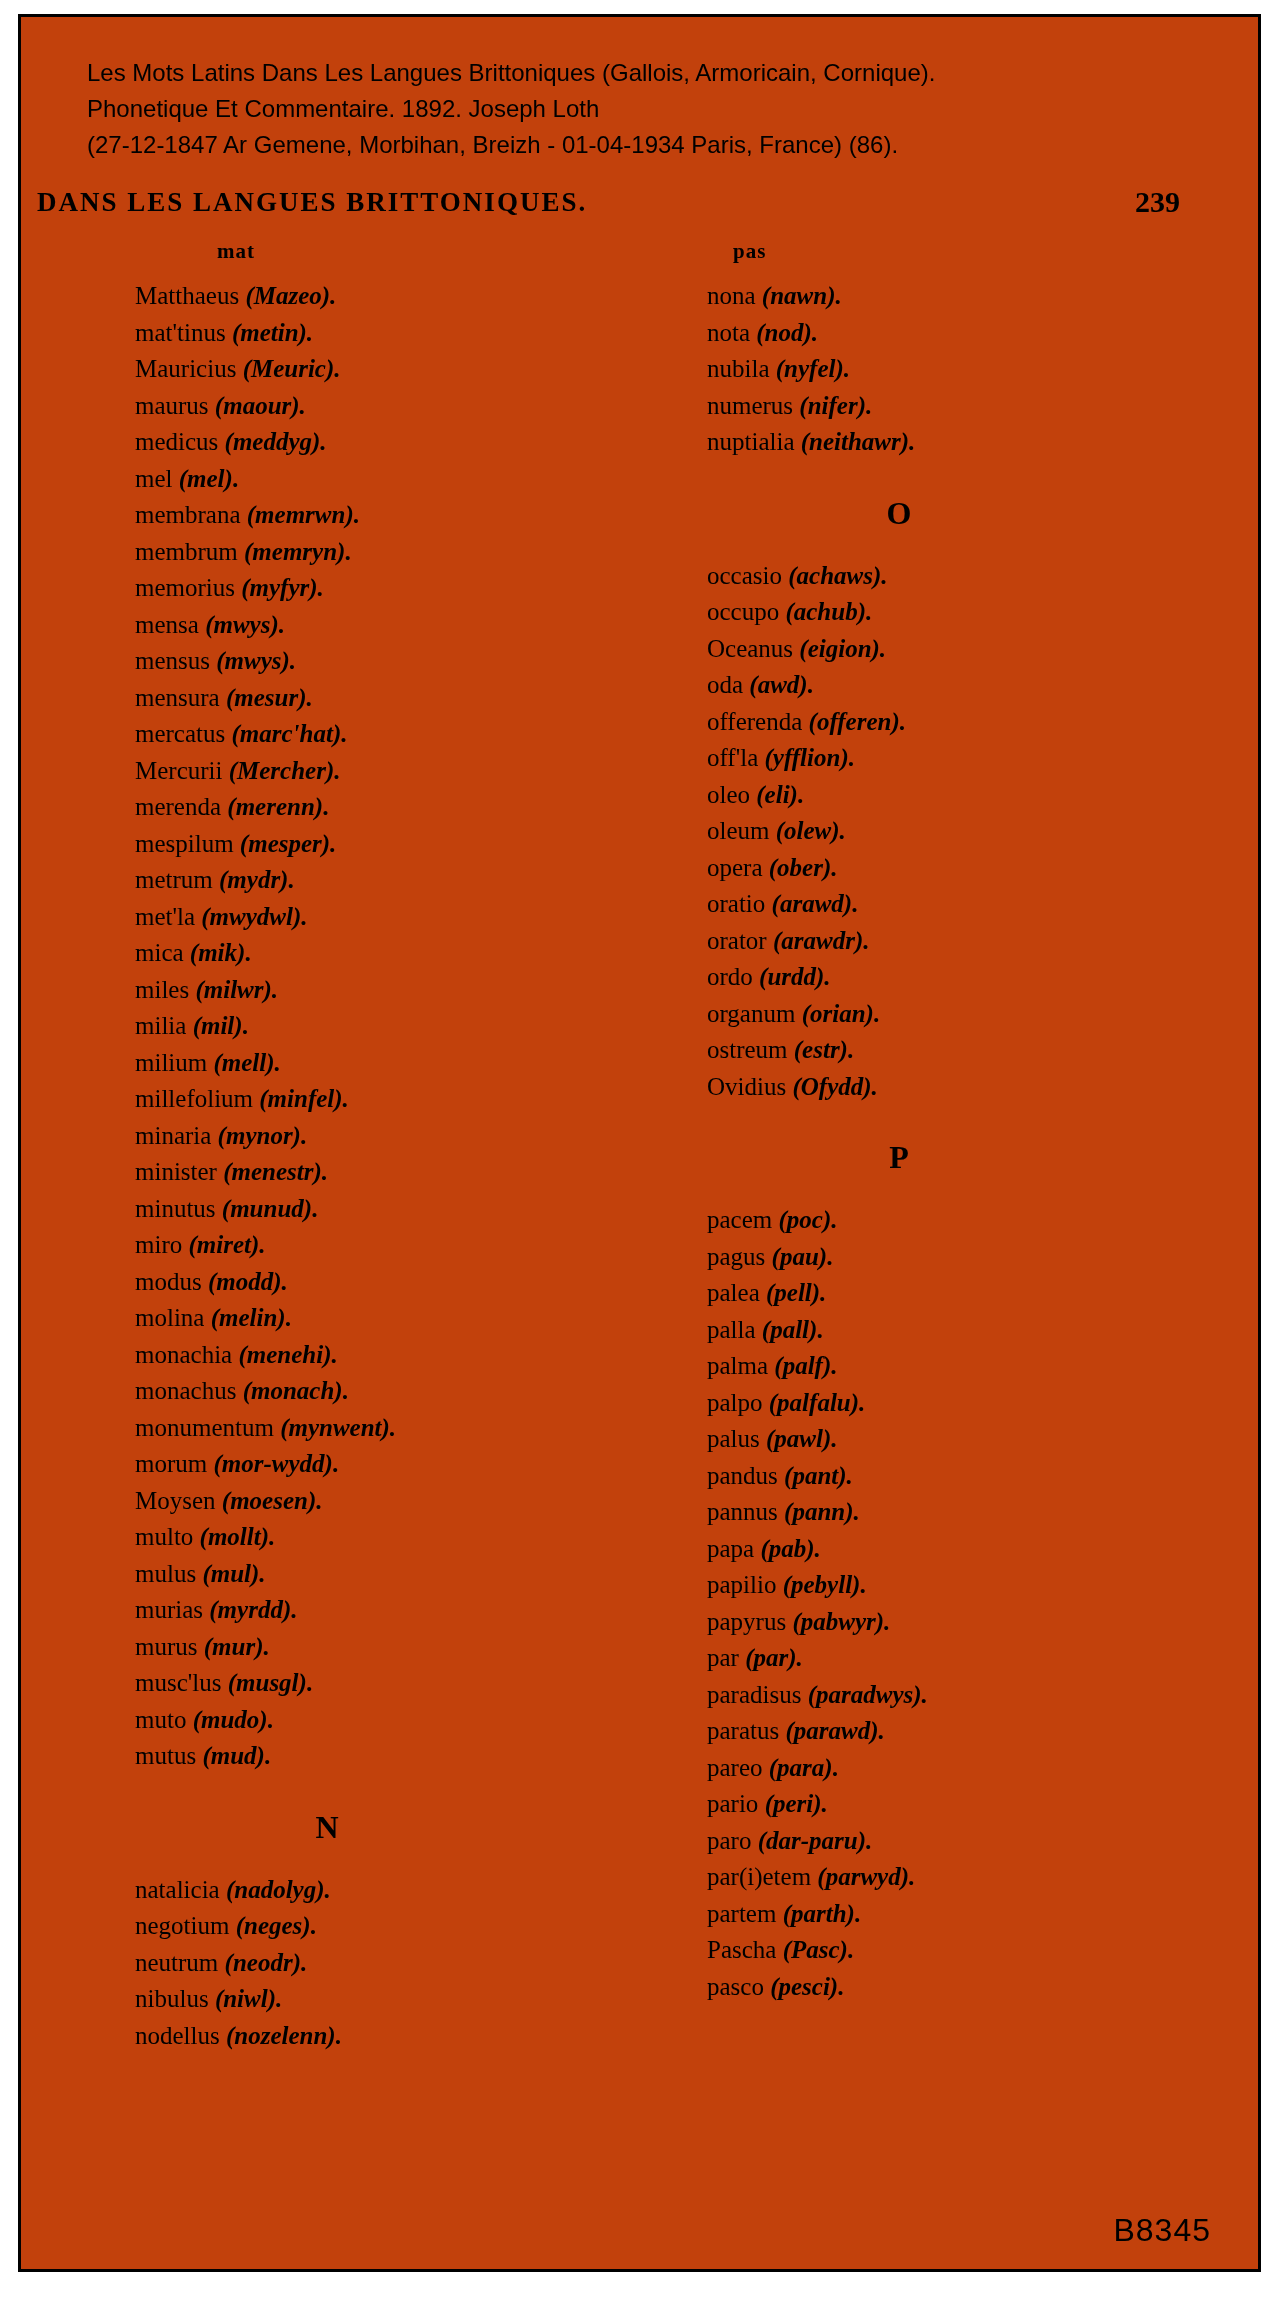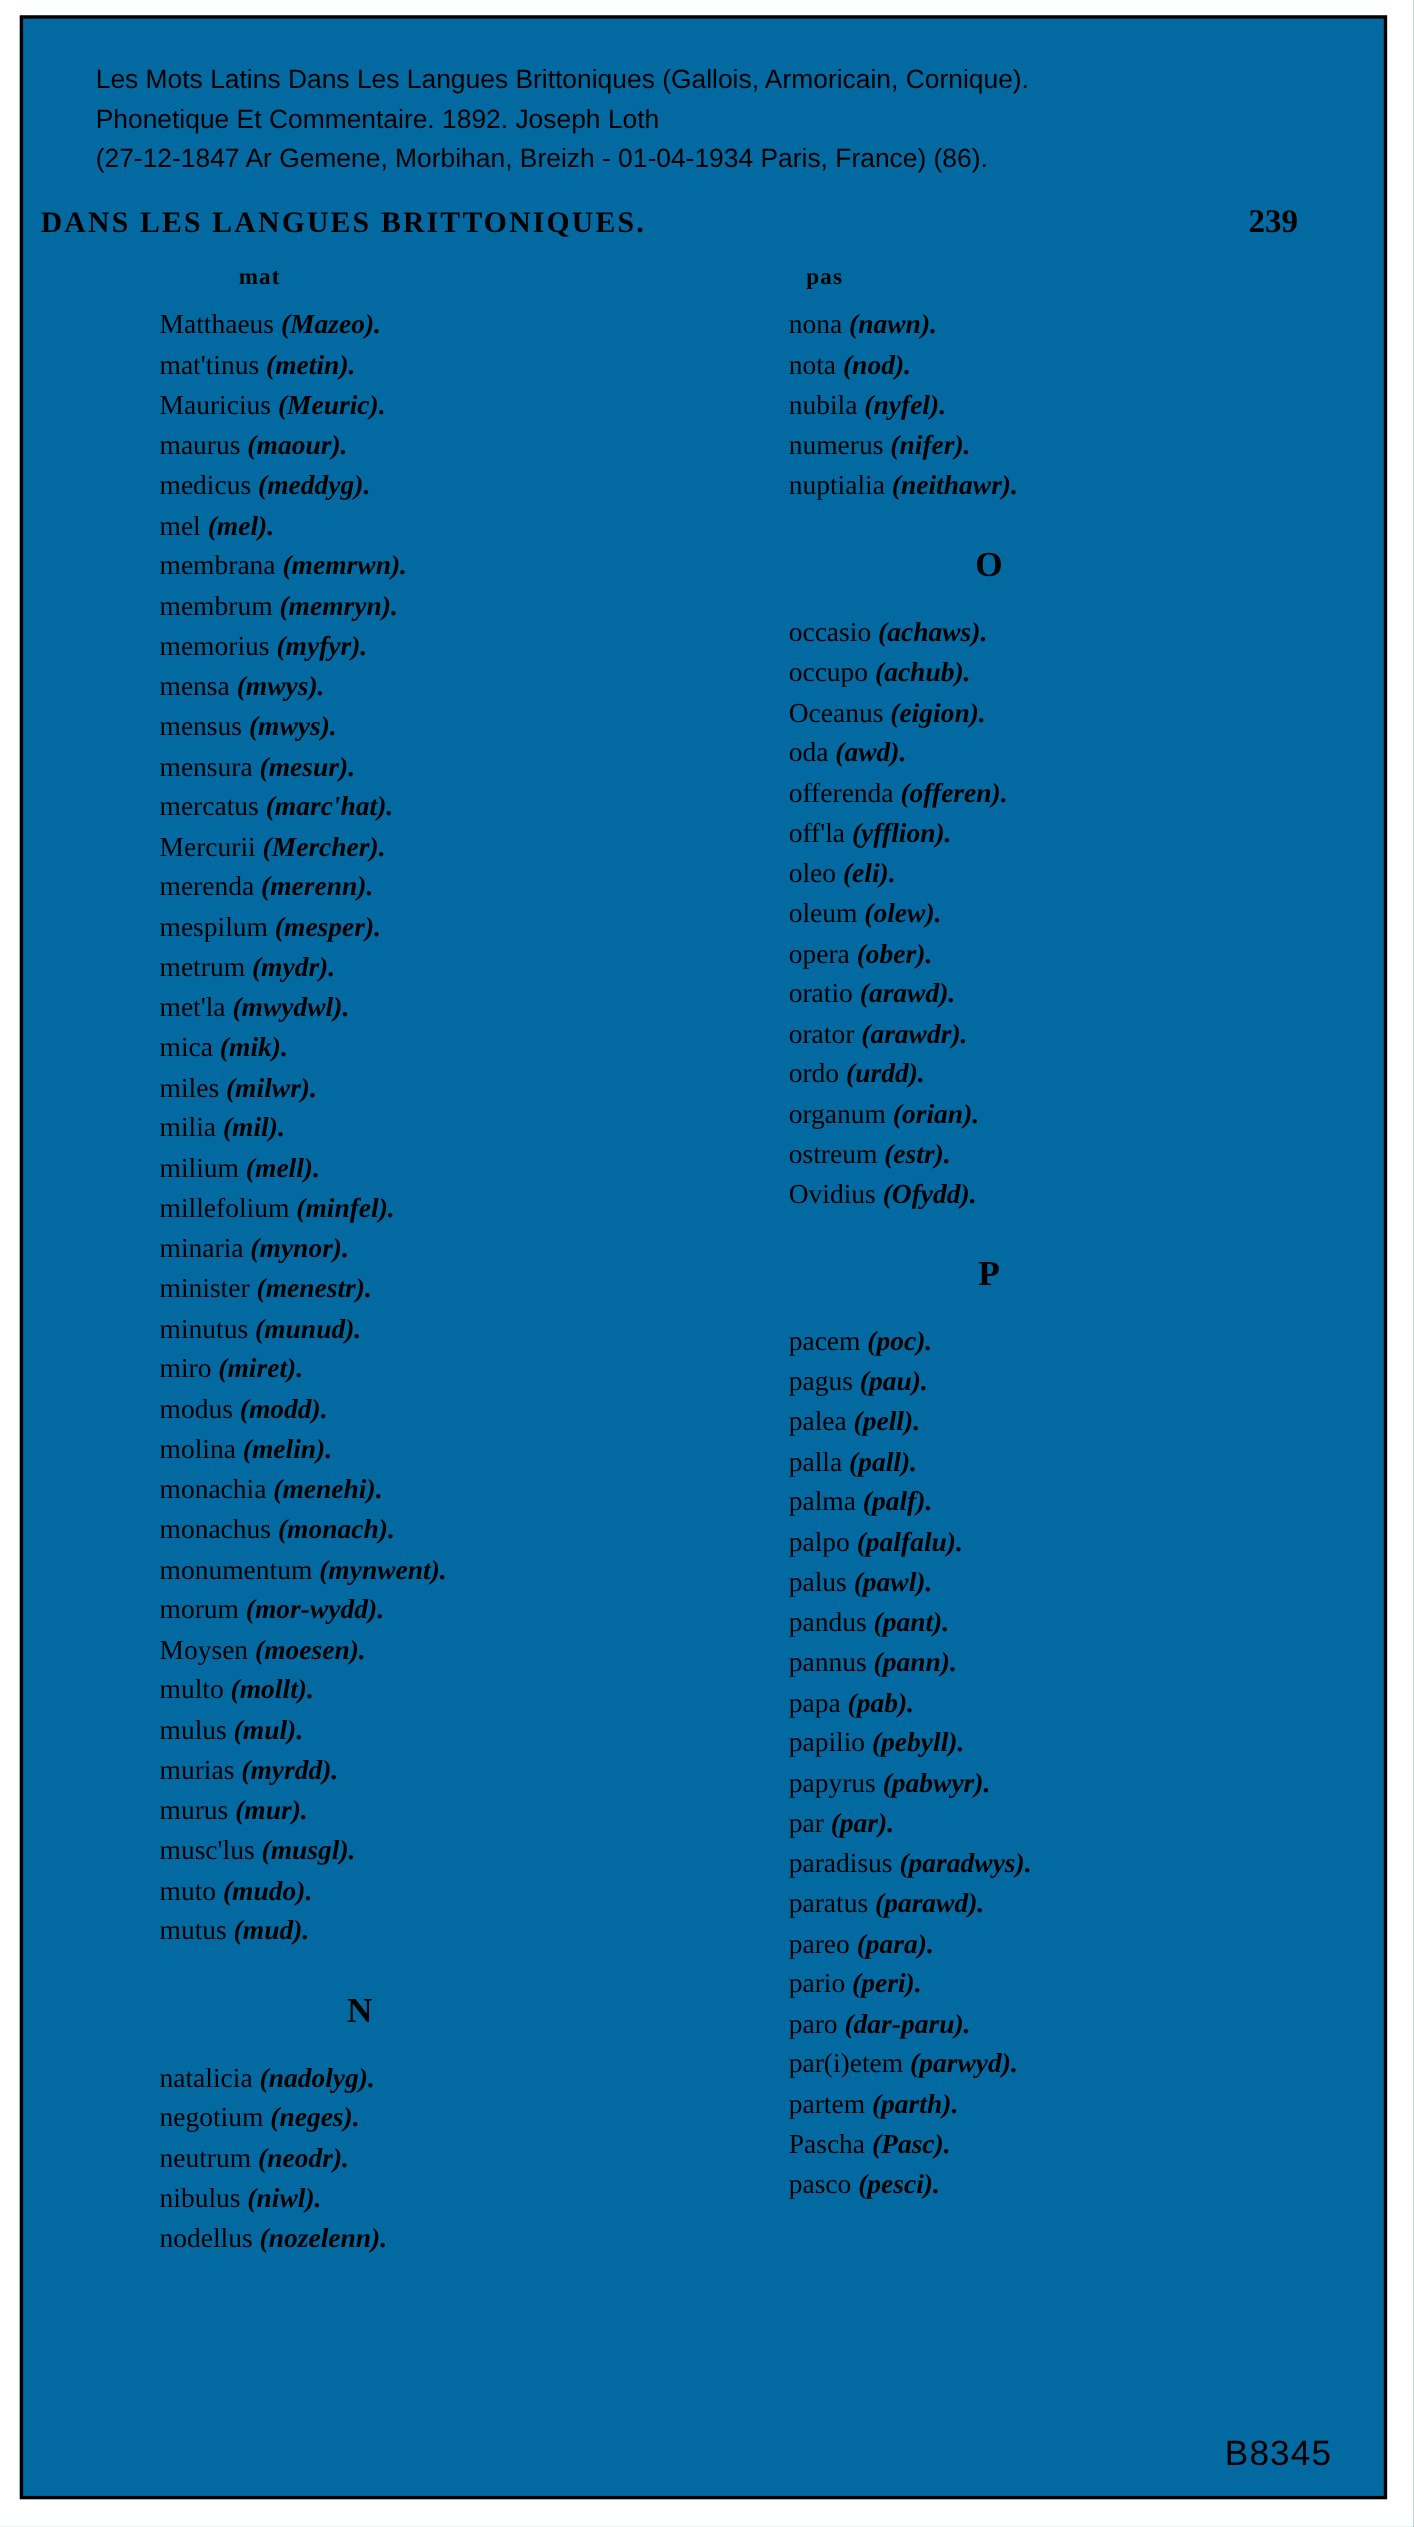--- a/index.html
+++ b/index.html
@@ -15,21 +15,21 @@
     position: relative;
   }
   .page-frame {
     position: absolute;
     left: 18px;
     top: 14px;
     width: 1243px;
     height: 2258px;
     border: 3px solid #000000;
     box-sizing: border-box;
-    background: #0369a1;
+    background: #c2410c;
   }
   .header-block {
     position: absolute;
     left: 66px;
     top: 38px;
     width: 1120px;
     font-family: "Liberation Sans", sans-serif;
     font-size: 24px;
     line-height: 36px;
     color: #000000;
@@ -78,21 +78,21 @@
     font-weight: bold;
     font-size: 21px;
     letter-spacing: 1px;
     margin-bottom: 14px;
   }
   .catchword-left { margin-left: 100px; }
   .catchword-right { margin-left: 44px; }
 
   .entry-list {
     list-style: none;
-    margin: 10px;
+    margin: 0;
     padding: 0;
   }
   .entry {
     font-family: "Liberation Serif", serif;
     font-size: 25px;
     line-height: 36.5px;
     white-space: nowrap;
     padding-left: 18px;
   }
   .entry .gloss {

